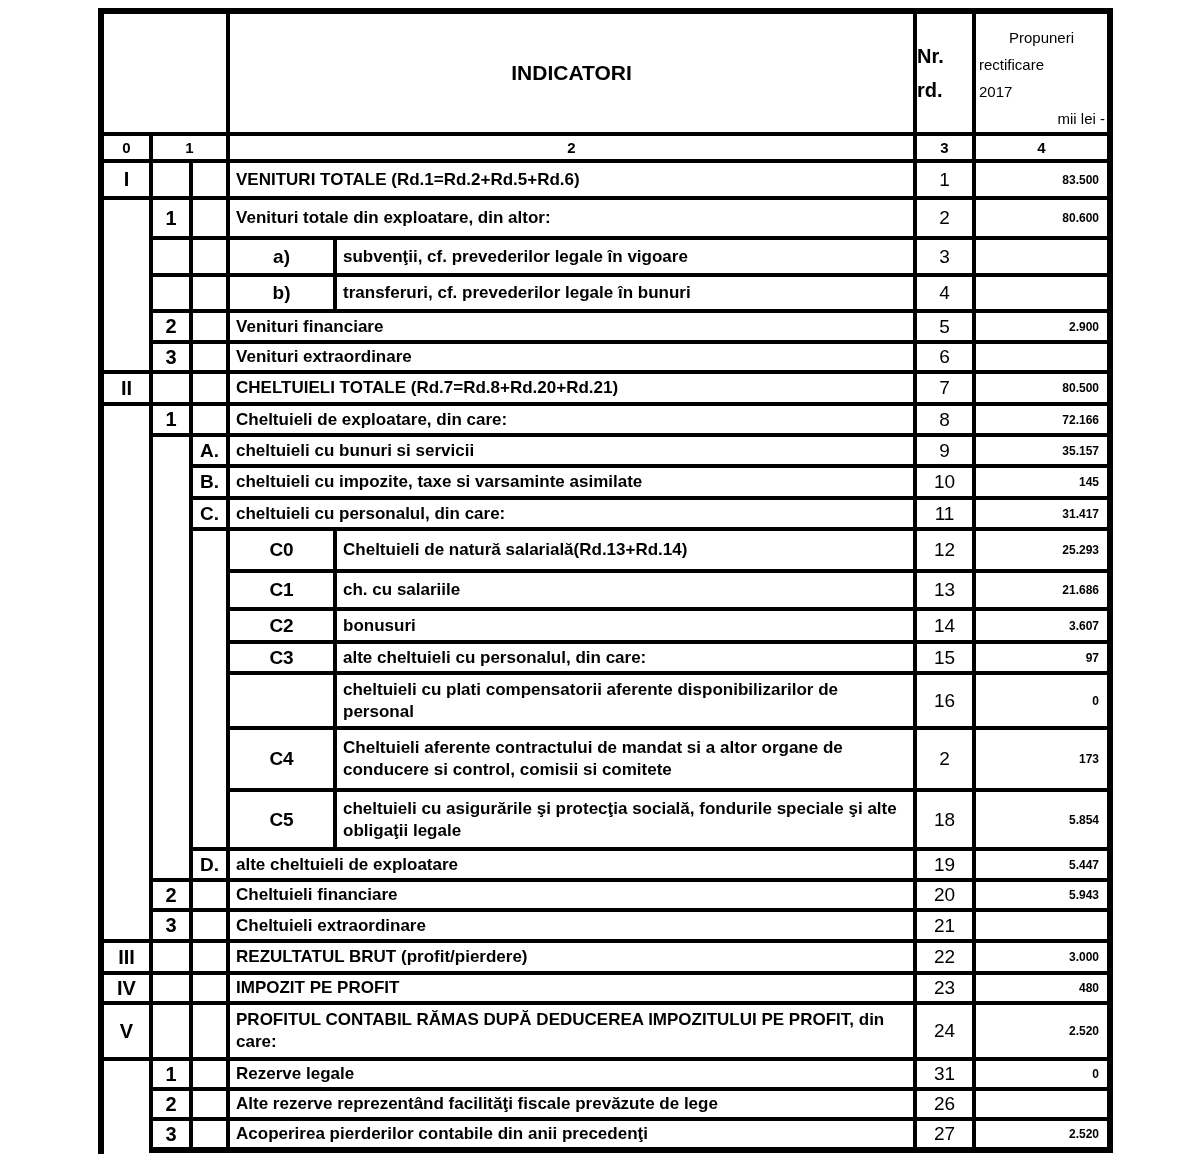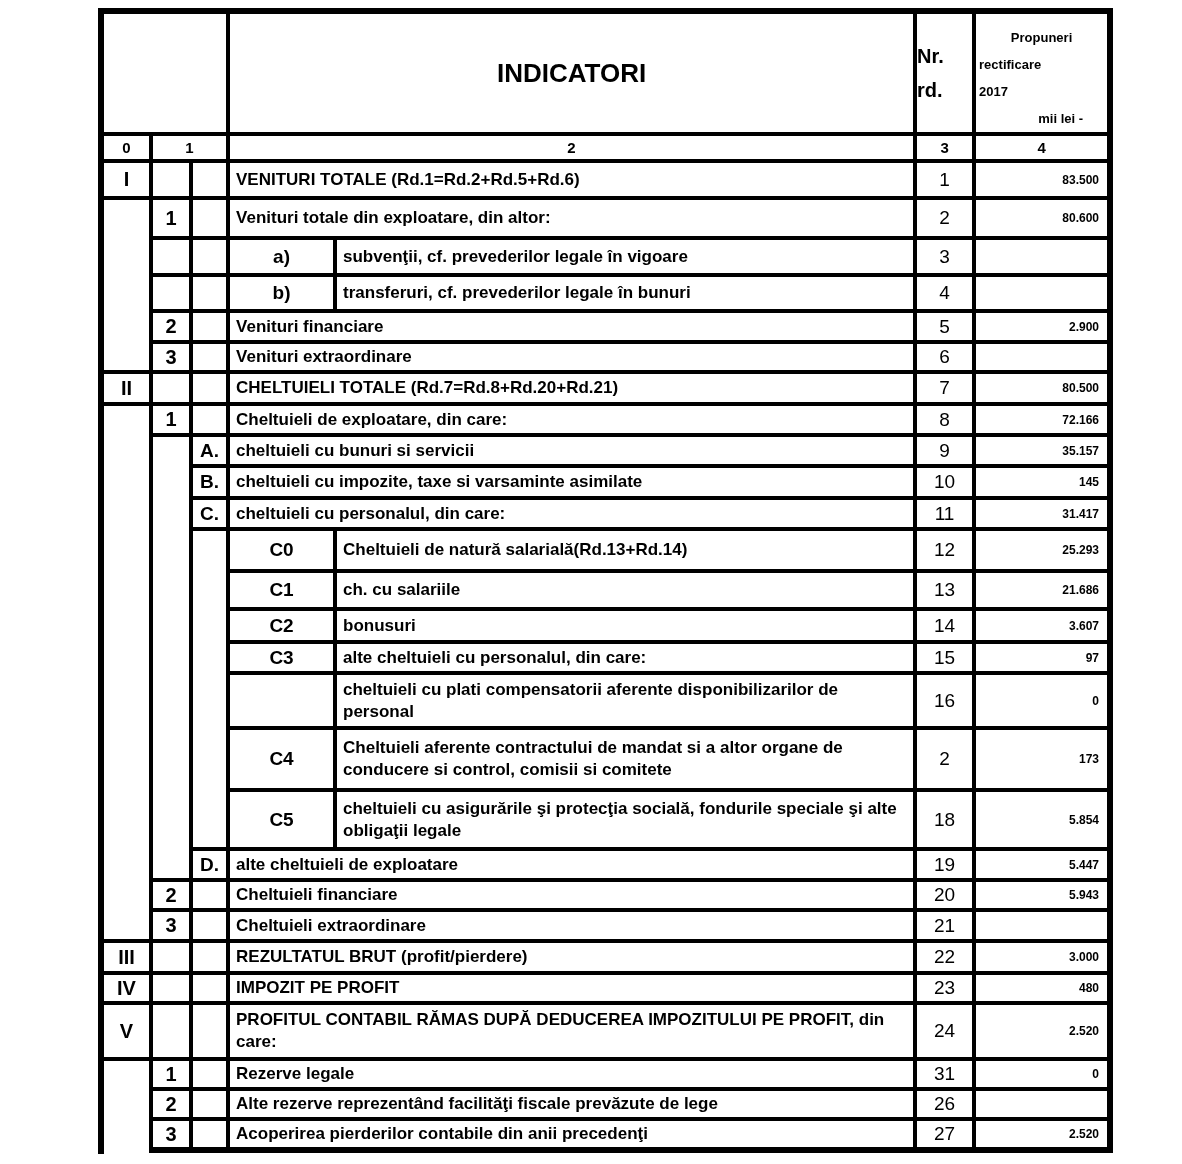--- a/index.html
+++ b/index.html
@@ -12,26 +12,26 @@
   
   .c0{text-align:center;font-weight:700;font-size:20px;}
   .c1a{text-align:center;font-weight:700;font-size:20px;}
   .c1b{text-align:center;font-weight:700;font-size:19px;}
   .code{text-align:center;font-weight:700;font-size:19px;}
   .txt{text-align:left;font-weight:700;font-size:17px;line-height:22px;padding:2px 4px 2px 6px;}
   .nr{text-align:center;font-weight:400;font-size:19px;}
   .val{text-align:right;font-weight:700;font-size:12px;padding-right:8px;}
   
   .h-blank{background:#fff;}
-  .h-ind{text-align:center;font-weight:700;font-size:26px;}
+  .h-ind{text-align:center;font-weight:700;font-size:21px;}
   .h-nr{text-align:left;font-weight:700;font-size:20px;line-height:34px;}
-  .h-right{font-weight:700;font-size:13px;line-height:27px;vertical-align:top;padding-top:10px;}
+  .h-right{font-weight:400;font-size:15px;line-height:27px;vertical-align:top;padding-top:10px;}
   .h-right .l-center{text-align:center;}
   .h-right .l-left{text-align:left;padding-left:3px;}
-  .h-right .l-right{text-align:right;padding-right:24px;}
+  .h-right .l-right{text-align:right;padding-right:2px;}
   .idx{text-align:center;font-weight:700;font-size:15px;}
   .bb{border-bottom:6px solid #000;}
   .open-bottom{border-bottom:none;}
   .stub{position:absolute;left:98px;top:1132px;width:6px;height:22px;background:#000;}
 </style>
 </head>
 <body>
 
 <div class="sheet">
 <table class="tbl">

